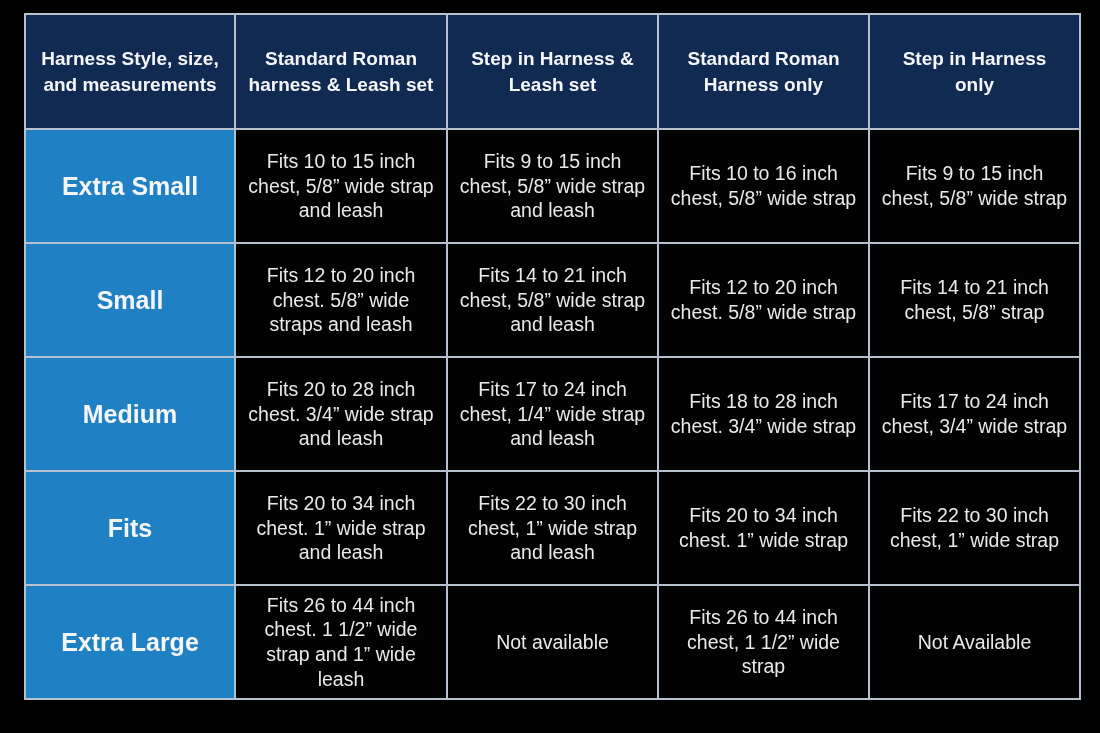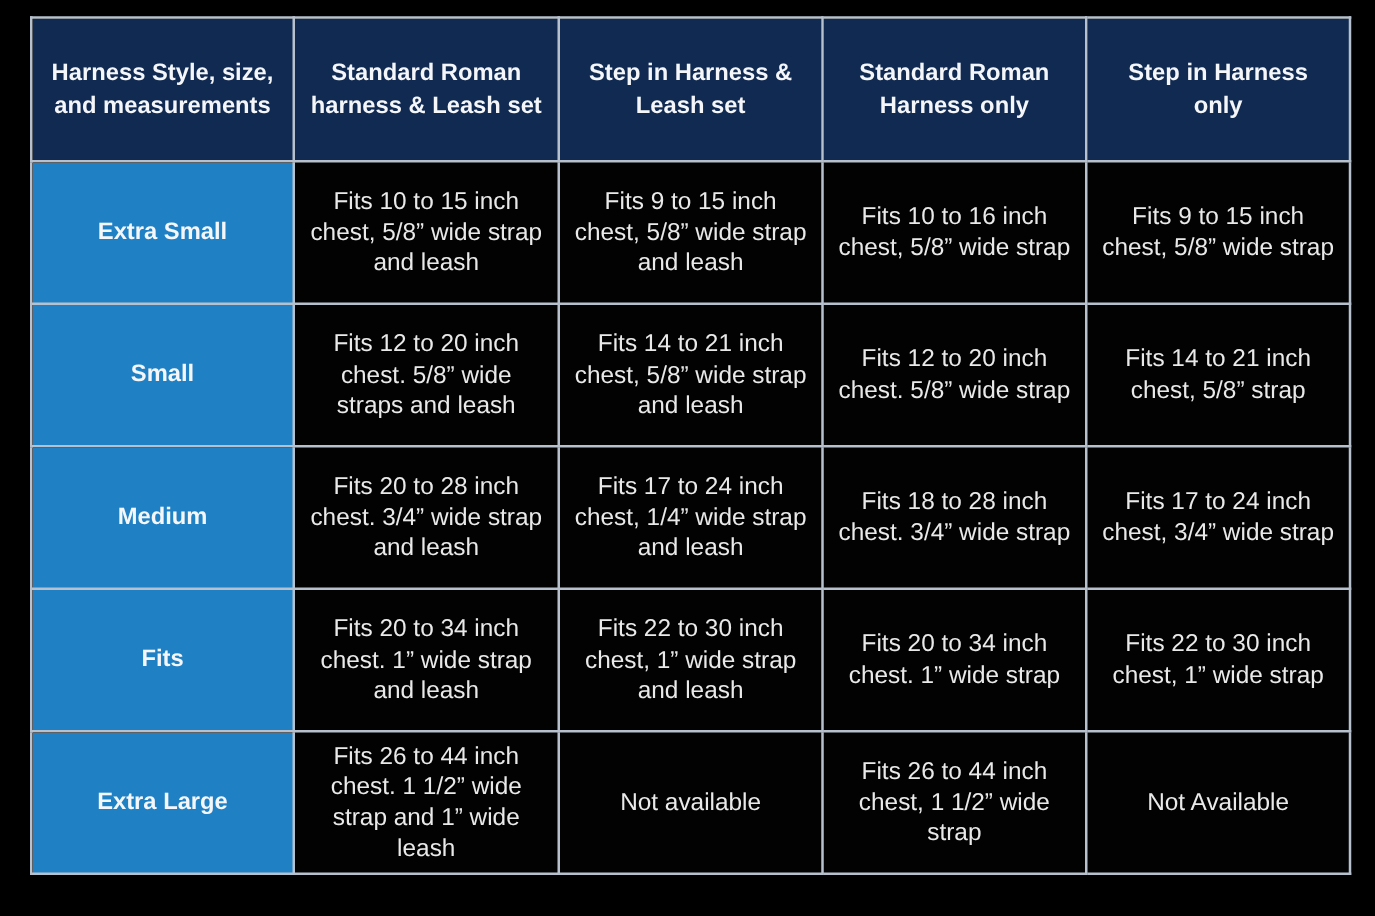--- a/index.html
+++ b/index.html
@@ -46,21 +46,21 @@
     color: var(--header-text);
     font-size: 19px;
     font-weight: bold;
     line-height: 1.32;
     padding: 0 12px;
   }
   tbody tr { height: 114px; }
   tbody th.rowlabel {
     background: var(--row-label-bg);
     color: var(--header-text);
-    font-size: 19px;
+    font-size: 25px;
     font-weight: bold;
     padding: 0 10px;
   }
   tbody td {
     background: var(--cell-bg);
     color: var(--cell-text);
     font-size: 19.5px;
     font-weight: 400;
     line-height: 1.26;
     padding: 0 10px;

